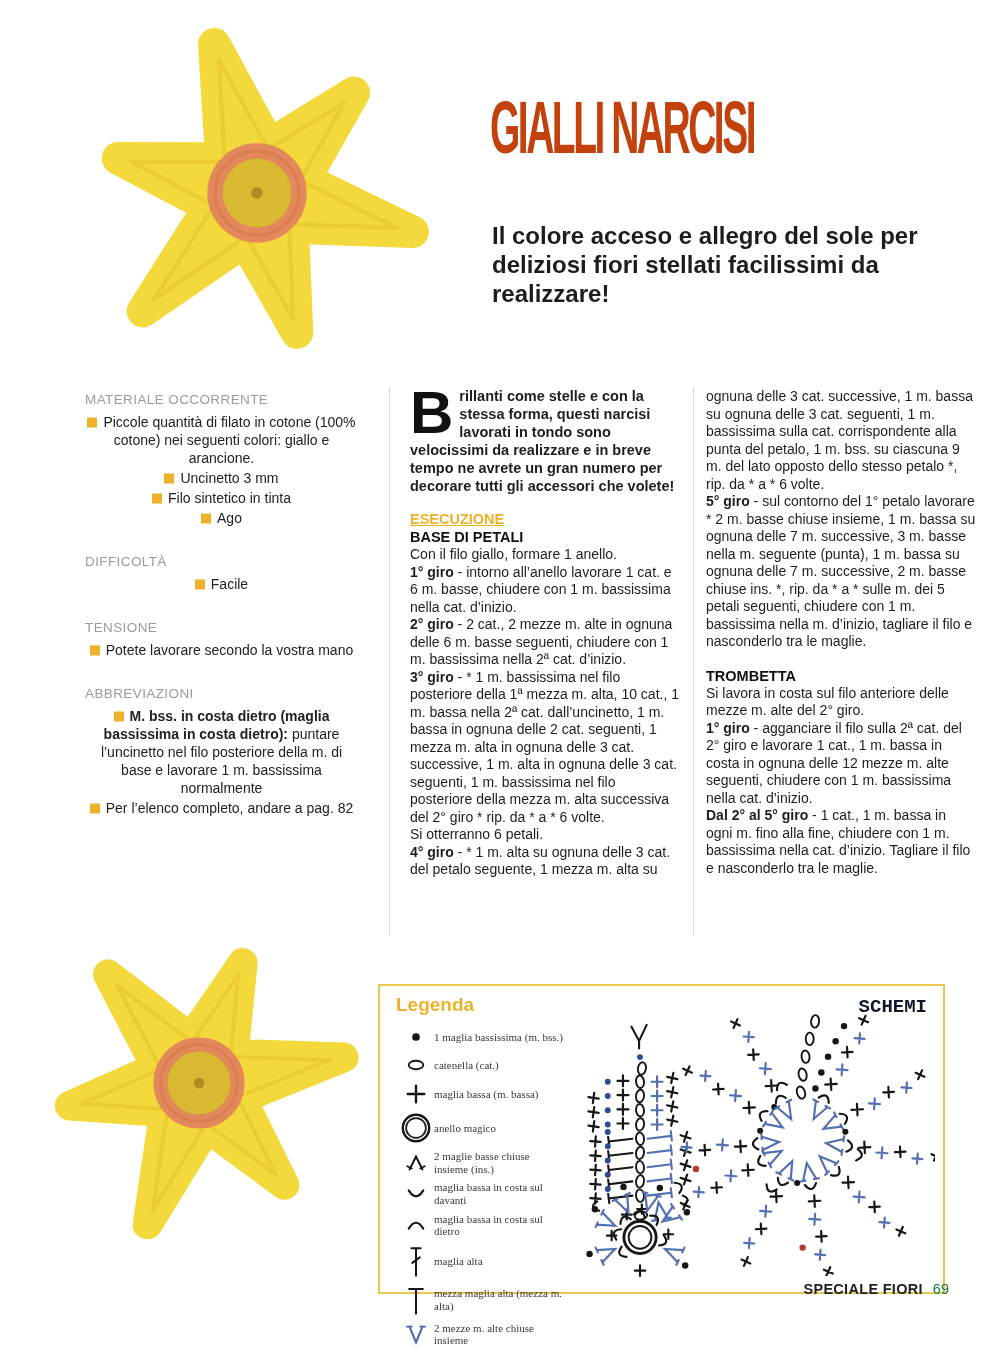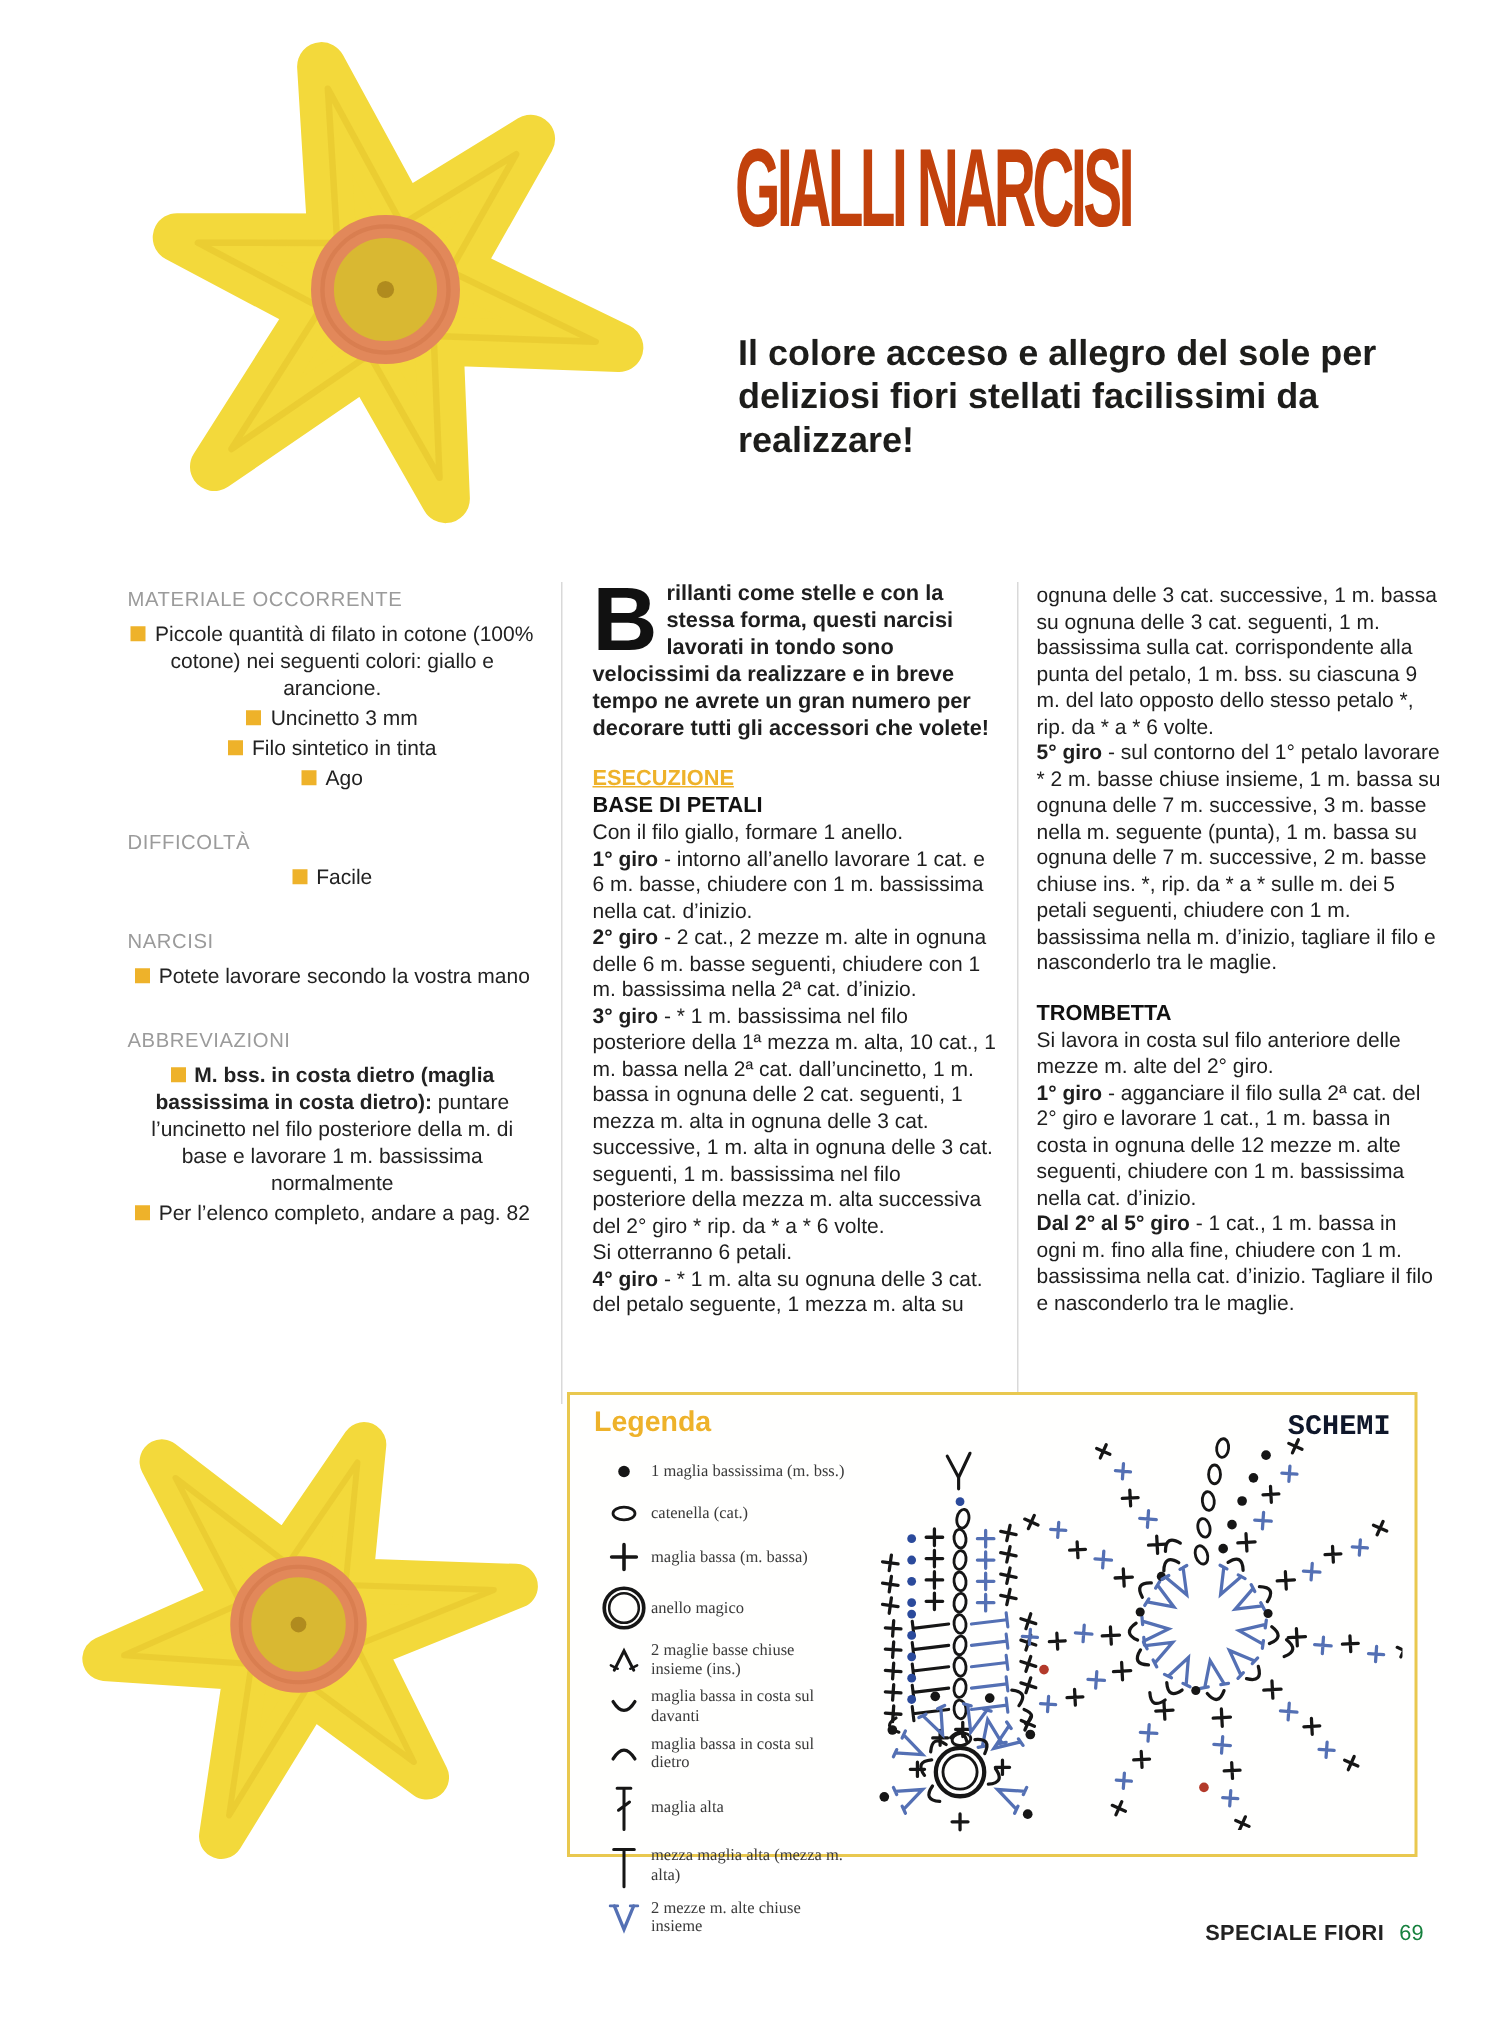--- a/index.html
+++ b/index.html
@@ -13,40 +13,40 @@
   .photo-bottom{left:8px;top:908px;width:382px;height:350px;}
 
   
   .header{position:absolute;left:490px;top:86px;width:462px;}
   .title{margin:0;height:130px;color:#c2410c;font-weight:bold;font-size:39px;letter-spacing:-2.5px;white-space:nowrap;}
   .title span{display:inline-block;transform:scaleY(1.9);transform-origin:top left;}
   .subtitle{margin:6px 0 0 2px;font-size:24px;line-height:1.2;font-weight:bold;color:#1d1d1b;}
 
   
   .content{position:absolute;left:85px;top:388px;display:flex;}
-  .sidebar{width:273px;padding-right:16px;border-right:1px solid #d9d9d9;font-size:14px;line-height:1.28;}
+  .sidebar{width:273px;padding-right:31px;border-right:1px solid #d9d9d9;font-size:14px;line-height:1.28;}
   .sidebar h2{margin:25px 0 6px;font-size:13.5px;font-weight:normal;color:#9b9b9b;letter-spacing:.4px;}
   .sidebar h2:first-child{margin-top:3px;}
   .sidebar ul{margin:0;padding:0;list-style:none;text-align:center;}
   .sidebar li{margin:0 0 2px;}
   .sq{display:inline-block;width:10px;height:10px;background:#eeb22a;margin-right:6px;transform:translateY(0.5px);}
   .abbr strong{font-weight:bold;}
 
   .article{margin-left:20px;width:566px;height:548px;font-size:14px;line-height:1.25;
            column-count:2;column-gap:26px;column-rule:1px solid #d9d9d9;color:#1e1e1e;}
   .article p{margin:0;}
   .intro{font-weight:bold;font-size:14.5px;line-height:1.24;}
   .dropcap{float:left;font-size:60px;line-height:46px;font-weight:bold;padding:2px 6px 0 0;color:#111;}
   .h-gold{margin:14px 0 0;font-size:14.5px;color:#eeb22a;font-weight:bold;text-decoration:underline;}
   .h-black{margin:0;font-size:14.5px;color:#111;font-weight:bold;}
   .h-tromba{margin:16px 0 0;}
   .step strong{font-weight:bold;}
 
   
-  .legend-box{position:absolute;left:378px;top:928px;width:563px;height:306px;border:2px solid #e9c84f;background:#fffffe;}
+  .legend-box{position:absolute;left:378px;top:984px;width:563px;height:306px;border:2px solid #e9c84f;background:#fffffe;}
   .legend-title{position:absolute;left:16px;top:8px;font-size:19px;font-weight:bold;color:#eeb22a;}
   .schemi-label{position:absolute;right:16px;top:10px;font-size:19px;font-weight:bold;color:#0f172a;font-family:Liberation Mono, monospace;}
   .legend-list{position:absolute;left:18px;top:40px;width:168px;}
   .legend-row{display:flex;align-items:center;margin-bottom:6px;}
   .legend-sym{width:36px;min-width:36px;display:flex;justify-content:center;align-items:center;}
   .legend-sym svg{display:block;}
   .legend-lab{font-size:11px;line-height:1.15;color:#3a3a3a;font-family:Liberation Serif, serif;}
   .schema-left{position:absolute;left:168px;top:14px;}
   .schema-right{position:absolute;left:295px;top:12px;}
 
@@ -82,21 +82,21 @@
       <ul>
           <li><span class="sq"></span>Piccole quantità di filato in cotone (100% cotone) nei seguenti colori: giallo e arancione.</li>
           <li><span class="sq"></span>Uncinetto 3 mm</li>
           <li><span class="sq"></span>Filo sintetico in tinta</li>
           <li><span class="sq"></span>Ago</li>
         </ul>
       <h2>DIFFICOLTÀ</h2>
       <ul>
           <li><span class="sq"></span>Facile</li>
         </ul>
-      <h2>NARCISI</h2>
+      <h2>TENSIONE</h2>
       <ul>
           <li><span class="sq"></span>Potete lavorare secondo la vostra mano</li>
         </ul>
       <h2>ABBREVIAZIONI</h2>
       <ul class="abbr">
           <li><span class="sq"></span><strong>M. bss. in costa dietro (maglia bassissima in costa dietro):</strong> puntare l’uncinetto nel filo posteriore della m. di base e lavorare 1 m. bassissima normalmente</li>
           <li><span class="sq"></span>Per l’elenco completo, andare a pag. 82</li>
         </ul>
     </aside>
 

